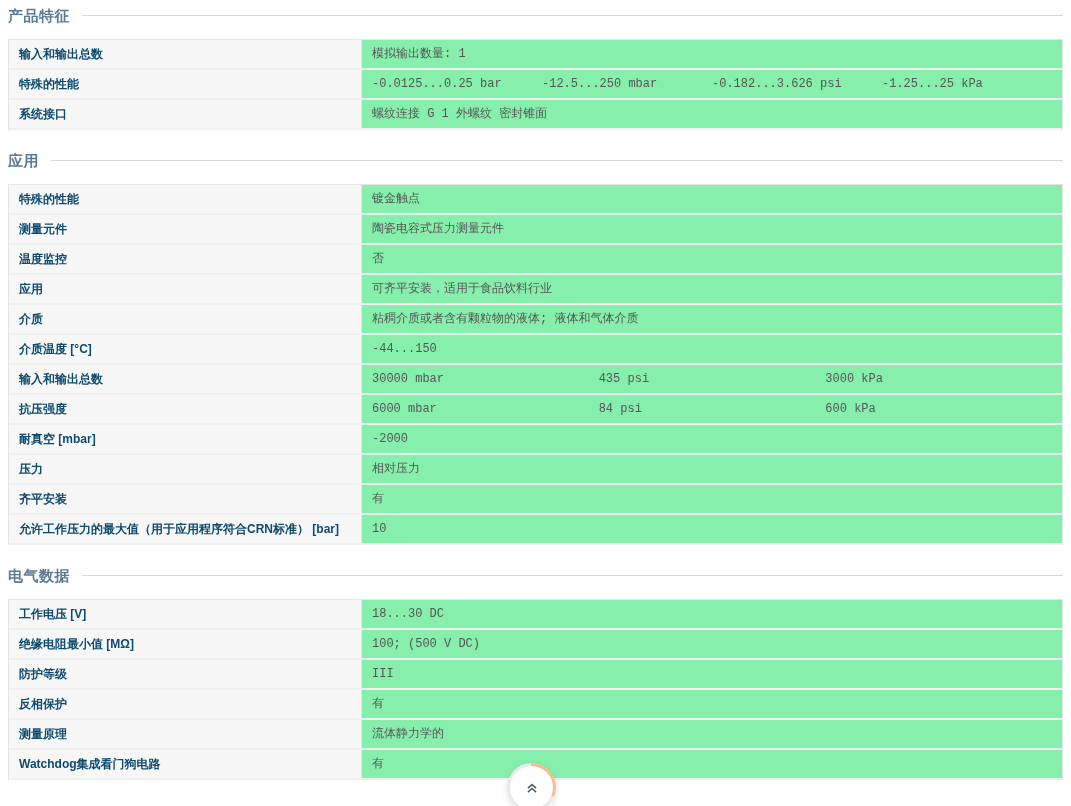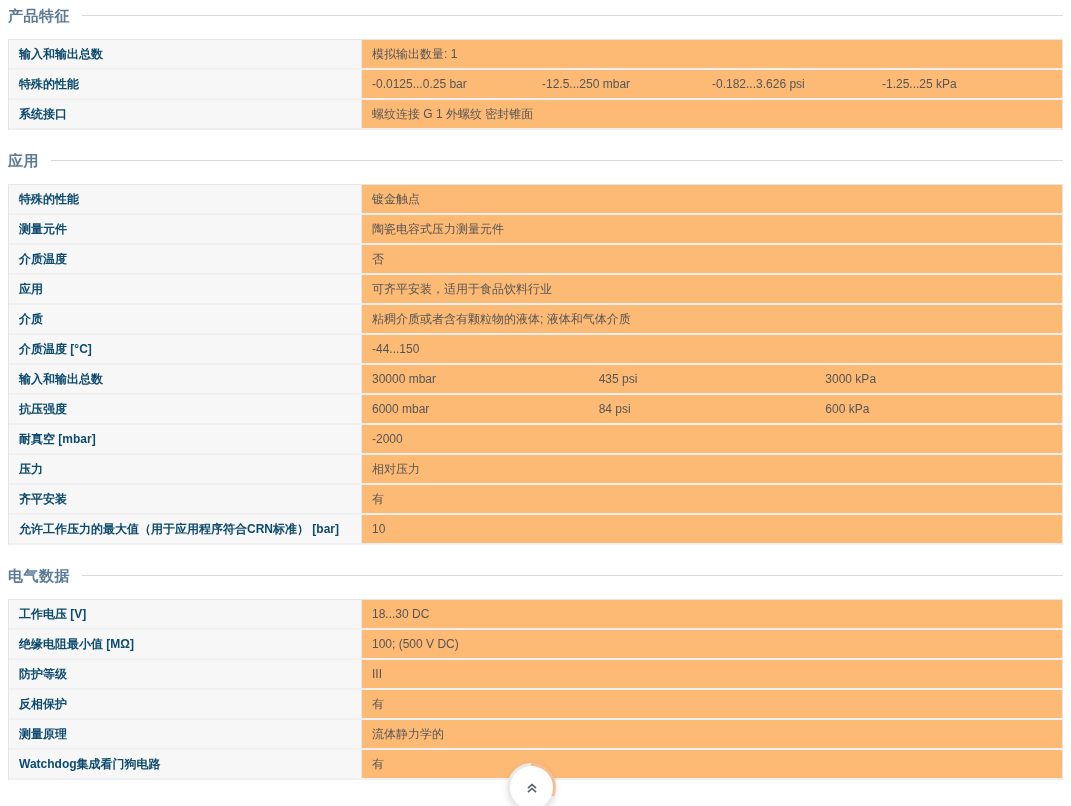--- a/index.html
+++ b/index.html
@@ -33,22 +33,22 @@
     width:332px;flex:0 0 332px;
     background:#f7f7f7;
     border-right:1px solid #e5e5e5;
     padding:0 10px;
     display:flex;align-items:center;
     font-size:12px;font-weight:bold;color:#0c4a6e;
     line-height:15px;
   }
   .value-cell{
     flex:1;display:flex;align-items:center;
-    padding:0 10px;background:#fdba74;
-    font-size:12px;color:#565656;line-height:15px;
+    padding:0 10px;background:#86efac;
+    font-size:12px;color:#565656;line-height:15px;font-family:Liberation Mono, monospace;
   }
   .value-cell .val{flex:1 1 0;min-width:0;}
 
   .scroll-top{
     position:absolute;left:507px;top:757px;
     width:49px;height:49px;border-radius:50%;
     padding:0;border:none;cursor:pointer;
     background:conic-gradient(var(--arc-color,#f7bd90) 0deg 112deg,#e9e9e9 112deg 360deg);
     box-shadow:0 2px 6px rgba(0,0,0,0.12);
     z-index:10;
@@ -107,21 +107,21 @@
               <span class="val">镀金触点</span>
             </div>
           </div>
           <div class="spec-row">
             <div class="label-cell">测量元件</div>
             <div class="value-cell">
               <span class="val">陶瓷电容式压力测量元件</span>
             </div>
           </div>
           <div class="spec-row">
-            <div class="label-cell">介质温度</div>
+            <div class="label-cell">温度监控</div>
             <div class="value-cell">
               <span class="val">否</span>
             </div>
           </div>
           <div class="spec-row">
             <div class="label-cell">应用</div>
             <div class="value-cell">
               <span class="val">可齐平安装，适用于食品饮料行业</span>
             </div>
           </div>

